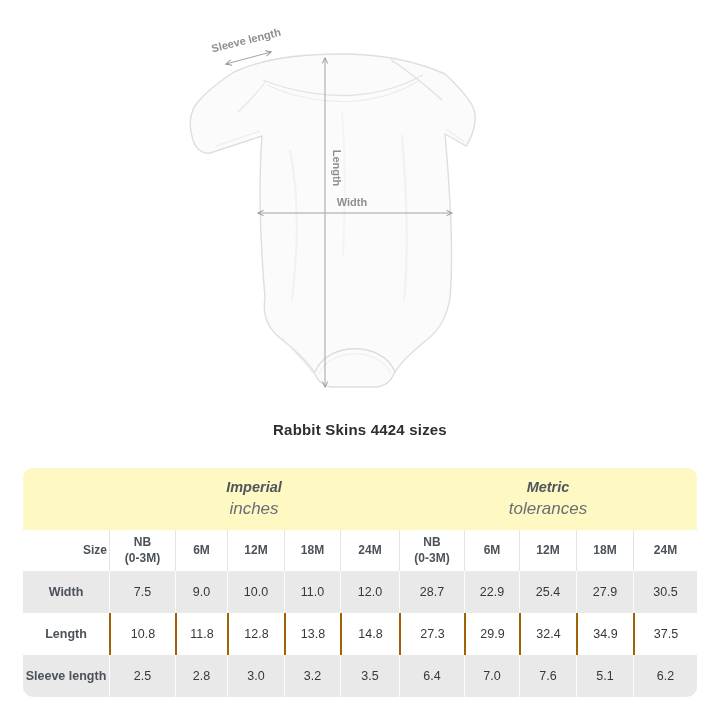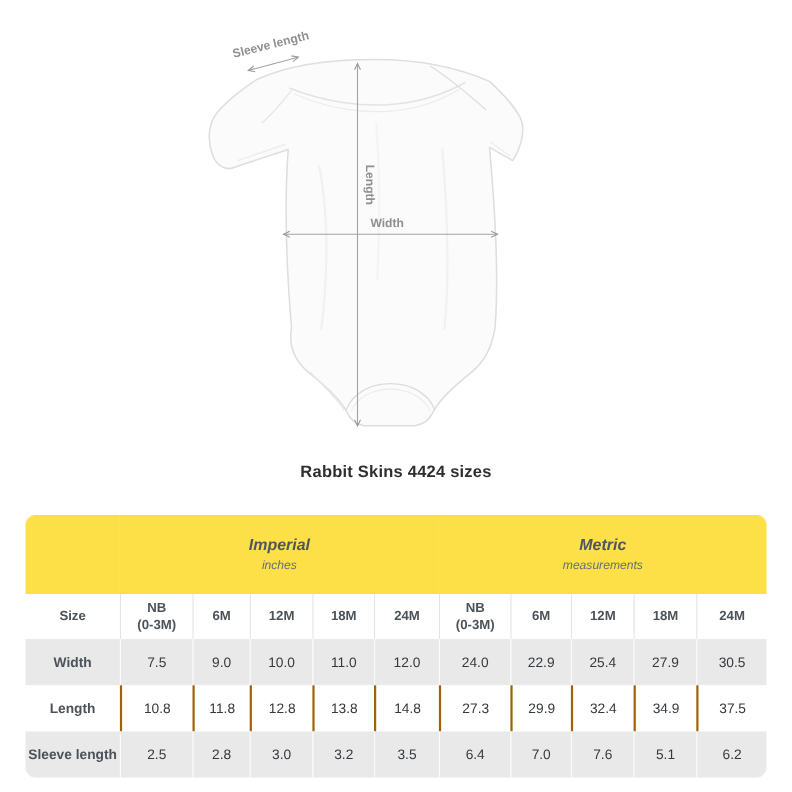--- a/index.html
+++ b/index.html
@@ -17,28 +17,28 @@
   .note {
     position:absolute; top:446px; left:0; width:100%;
     text-align:center; font-style:italic; font-size:12.5px; color:#585858;
   }
   .chart-card {
     position:absolute; top:468px; left:23px; width:674px;
     border-radius:10px; overflow:hidden;
   }
   table { width:674px; border-collapse:separate; border-spacing:0; table-layout:fixed; }
   th, td { text-align:center; vertical-align:middle; padding:0 2px; }
-  tr.units-row th { background:#fde047; height:72px; }
+  tr.units-row th { background:#fef9c3; height:62px; }
   .unit-label { font-style:italic; font-weight:bold; font-size:14.5px; color:#50565d; }
-  .unit-sub   { font-style:italic; font-weight:normal; font-size:11px; color:#686e75; margin-top:4px; }
+  .unit-sub   { font-style:italic; font-weight:normal; font-size:17px; color:#686e75; margin-top:4px; }
   tr.sizes-row th {
     background:#ffffff; height:41px; font-weight:bold; font-size:12px;
     color:#4c525a; border-left:1px solid #e4e4e4; line-height:1.3;
   }
-  tr.sizes-row th:first-child { border-left:none; }
+  tr.sizes-row th:first-child { border-left:none;text-align:right; }
   .pre { white-space:pre-line; }
   tbody th { font-weight:bold; font-size:12.5px; color:#4c525a; }
   tbody td { font-weight:normal; font-size:12.5px; color:#35393d; }
   tbody tr { height:42px; }
   tr.row-gray  th, tr.row-gray  td { background:#e9e9e9; border-left:1px solid rgba(255,255,255,.8); }
   tr.row-white th, tr.row-white td { background:#ffffff; border-left:2px solid #a16207; }
   tr.row-gray  th:first-child, tr.row-white th:first-child { border-left:none; }
 </style>
 </head>
 <body>
@@ -122,21 +122,21 @@
       </colgroup>
       <thead>
         <tr class="units-row">
           <th></th>
           <th colspan="5">
             <div class="unit-label">Imperial</div>
             <div class="unit-sub">inches</div>
           </th>
           <th colspan="5">
             <div class="unit-label">Metric</div>
-            <div class="unit-sub">measurements</div>
+            <div class="unit-sub">tolerances</div>
           </th>
         </tr>
         <tr class="sizes-row">
           <th>Size</th>
           <th class="pre">NB
 (0-3M)</th>
           <th>6M</th>
           <th>12M</th>
           <th>18M</th>
           <th>24M</th>
@@ -149,21 +149,21 @@
         </tr>
       </thead>
       <tbody>
         <tr class="row-gray">
           <th>Width</th>
           <td>7.5</td>
           <td>9.0</td>
           <td>10.0</td>
           <td>11.0</td>
           <td>12.0</td>
-          <td>24.0</td>
+          <td>28.7</td>
           <td>22.9</td>
           <td>25.4</td>
           <td>27.9</td>
           <td>30.5</td>
         </tr>
         <tr class="row-white">
           <th>Length</th>
           <td>10.8</td>
           <td>11.8</td>
           <td>12.8</td>

